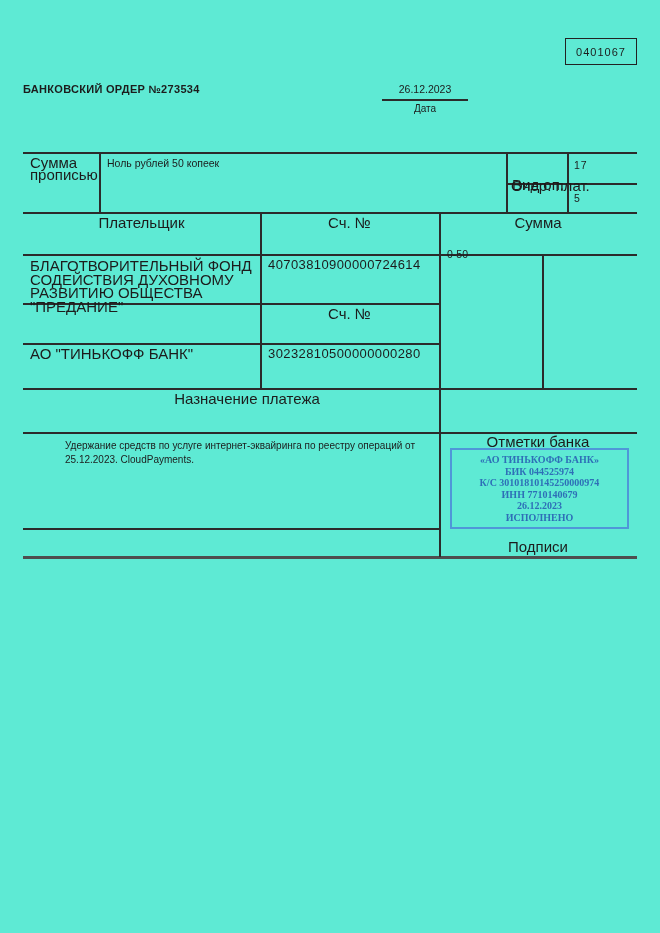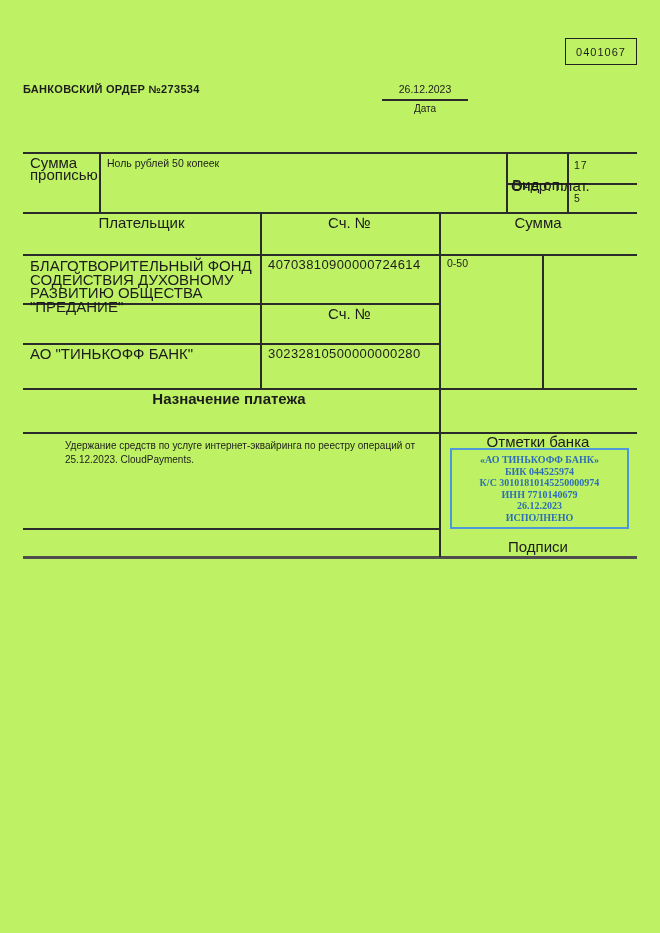--- a/index.html
+++ b/index.html
@@ -3,21 +3,21 @@
 <meta charset="utf-8">
 <style>
   :root{
     --line-color:#2b2b2b;
     --text-color:#1c1c1c;
     --stamp-color:#2e6fb7;
     --stamp-border:#4f97d8;
   }
   html,body{margin:0;padding:0;background:#ffffff;}
   .sheet{
-    position:relative;width:660px;height:933px;background:#bef264;
+    position:relative;width:660px;height:933px;background:#5eead4;
     font-family:"Liberation Sans",sans-serif;color:var(--text-color);
     overflow:hidden;
   }
   .hline{position:absolute;height:1.5px;background:var(--line-color);}
   .vline{position:absolute;width:1.5px;background:var(--line-color);}
   .hline.thick{height:2.5px;background:#4e4e4e;}
   .t{position:absolute;font-size:15px;line-height:12px;}
   .center{text-align:center;}
   .doc-title{font-size:11px;font-weight:bold;letter-spacing:.3px;}
   .code-box{
@@ -76,28 +76,28 @@
   <div class="t val" style="left:574px;top:159px;letter-spacing:1px;">17</div>
   <div class="t" style="left:511px;top:180px;">Очер. плат.</div>
   <div class="t val" style="left:574px;top:192px;">5</div>
 
   <div class="t center" style="left:23px;top:217px;width:237px;">Плательщик</div>
   <div class="t center" style="left:260px;top:217px;width:179px;">Сч. №</div>
   <div class="t center" style="left:439px;top:217px;width:198px;">Сумма</div>
 
   <div class="t wrap" style="left:30px;top:259px;width:222px;">БЛАГОТВОРИТЕЛЬНЫЙ ФОНД СОДЕЙСТВИЯ ДУХОВНОМУ РАЗВИТИЮ ОБЩЕСТВА "ПРЕДАНИЕ"</div>
   <div class="t digits" style="left:268px;top:259px;">40703810900000724614</div>
-  <div class="t val" style="left:447px;top:257px;">0-50</div>
+  <div class="t val" style="left:447px;top:248px;">0-50</div>
 
   <div class="t center" style="left:260px;top:308px;width:179px;">Сч. №</div>
 
   <div class="t" style="left:30px;top:348px;">АО "ТИНЬКОФФ БАНК"</div>
   <div class="t digits" style="left:268px;top:348px;">30232810500000000280</div>
 
-  <div class="t center" style="left:21px;top:393px;width:416px;font-weight:bold;">Назначение платежа</div>
+  <div class="t center" style="left:39px;top:393px;width:416px;">Назначение платежа</div>
 
   <div class="t" style="left:30px;top:439px;width:385px;font-size:10px;line-height:14px;margin-left:35px;">Удержание средств по услуге интернет-эквайринга по реестру операций от 25.12.2023. CloudPayments.</div>
   <div class="t center" style="left:439px;top:436px;width:198px;">Отметки банка</div>
 
   <div class="stamp">
     <div>«АО ТИНЬКОФФ БАНК»</div>
     <div>БИК 044525974</div>
     <div>К/С 30101810145250000974</div>
     <div>ИНН 7710140679</div>
     <div>26.12.2023</div>

